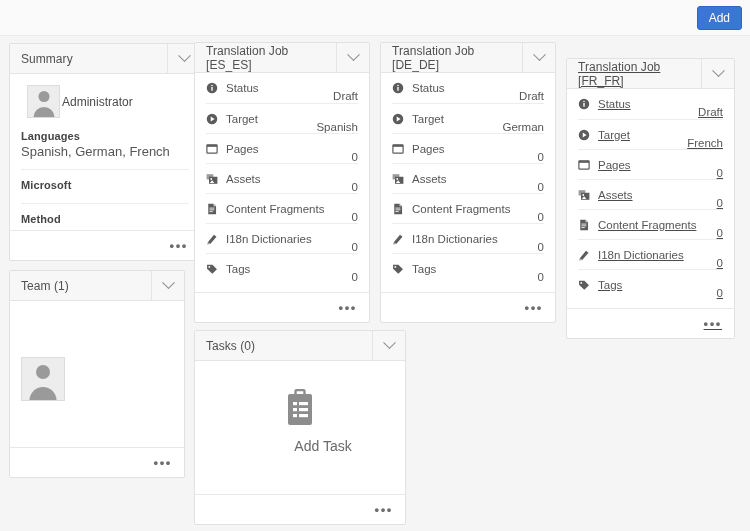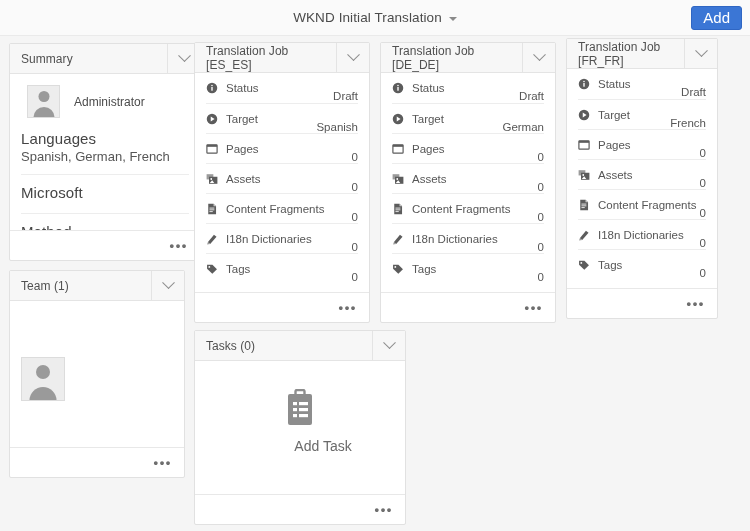--- a/index.html
+++ b/index.html
@@ -50,21 +50,21 @@
   .add-button {
     position: absolute;
     right: 8px;
     top: 6px;
     height: 24px;
     padding: 0 11px;
     background: #3b76d5;
     color: #ffffff;
     border: 1px solid #2f66c3;
     border-radius: 3px;
-    font-size: 15px;
+    font-size: 12px;
     font-family: "Liberation Sans", sans-serif;
     line-height: 22px;
     cursor: pointer;
   }
 
   
   .board {
     position: absolute;
     left: 0; top: 36px;
     width: 750px;
@@ -133,21 +133,21 @@
     color: #6e6e6e;
     font-size: 13px;
     line-height: 8px;
     font-weight: bold;
   }
 
   
   .summary-user {
     display: flex;
     align-items: center;
-    gap: 14px;
+    gap: 2px;
     padding: 11px 0 12px 6px;
   }
   .avatar {
     width: 33px; height: 33px;
     background: #ededed;
     border: 1px solid #dcdcdc;
     position: relative;
     overflow: hidden;
     flex: none;
   }
@@ -185,22 +185,22 @@
     font-size: 12px;
     color: #4b4b4b;
   }
 
   .meta-group {
     padding: 9px 0 10px 0;
     border-top: 1px solid #ededed;
   }
   .meta-group.first { border-top: none; padding-top: 0; }
   .meta-label {
-    font-size: 15px;
-    font-weight: normal;
+    font-size: 11px;
+    font-weight: bold;
     color: #454545;
     margin-bottom: 2px;
     letter-spacing: .1px;
   }
   .meta-value {
     font-size: 13px;
     color: #565656;
   }
 
   
@@ -245,24 +245,20 @@
     margin-top: 8px;
     font-size: 14px;
     color: #6a6a6a;
     margin-left: 46px;
   }
 </style>
 </head>
 <body>
 
 <div class="topbar">
-  <div class="topbar-title">
-    <span class="topbar-title-text">WKND Initial Translation</span>
-    <span class="caret-down"></span>
-  </div>
   <button class="add-button">Add</button>
 </div>
 
 <div class="board">
 
   <div class="card" style="left:9px; top:7px; width:192px; height:218px;">
     <div class="card-header">
       <div class="card-header-title">Summary</div>
       <div class="card-header-toggle">
         <span class="chevron"></span>
@@ -521,21 +517,21 @@
         <span class="stat-label">Tags</span>
         <span class="stat-value">0</span>
       </div>
 
     </div>
     <div class="card-footer">
       <span class="dots">•••</span>
     </div>
   </div>
 
-  <div class="card" style="left:566px; top:2px; width:152px; height:281px;">
+  <div class="card" style="left:566px; top:22px; width:169px; height:281px;text-decoration:underline;">
     <div class="card-header">
       <div class="card-header-title">Translation Job [FR_FR]</div>
       <div class="card-header-toggle">
         <span class="chevron"></span>
       </div>
     </div>
     <div class="card-body">
 
       <div class="stat-row first">
         <span class="stat-icon">

